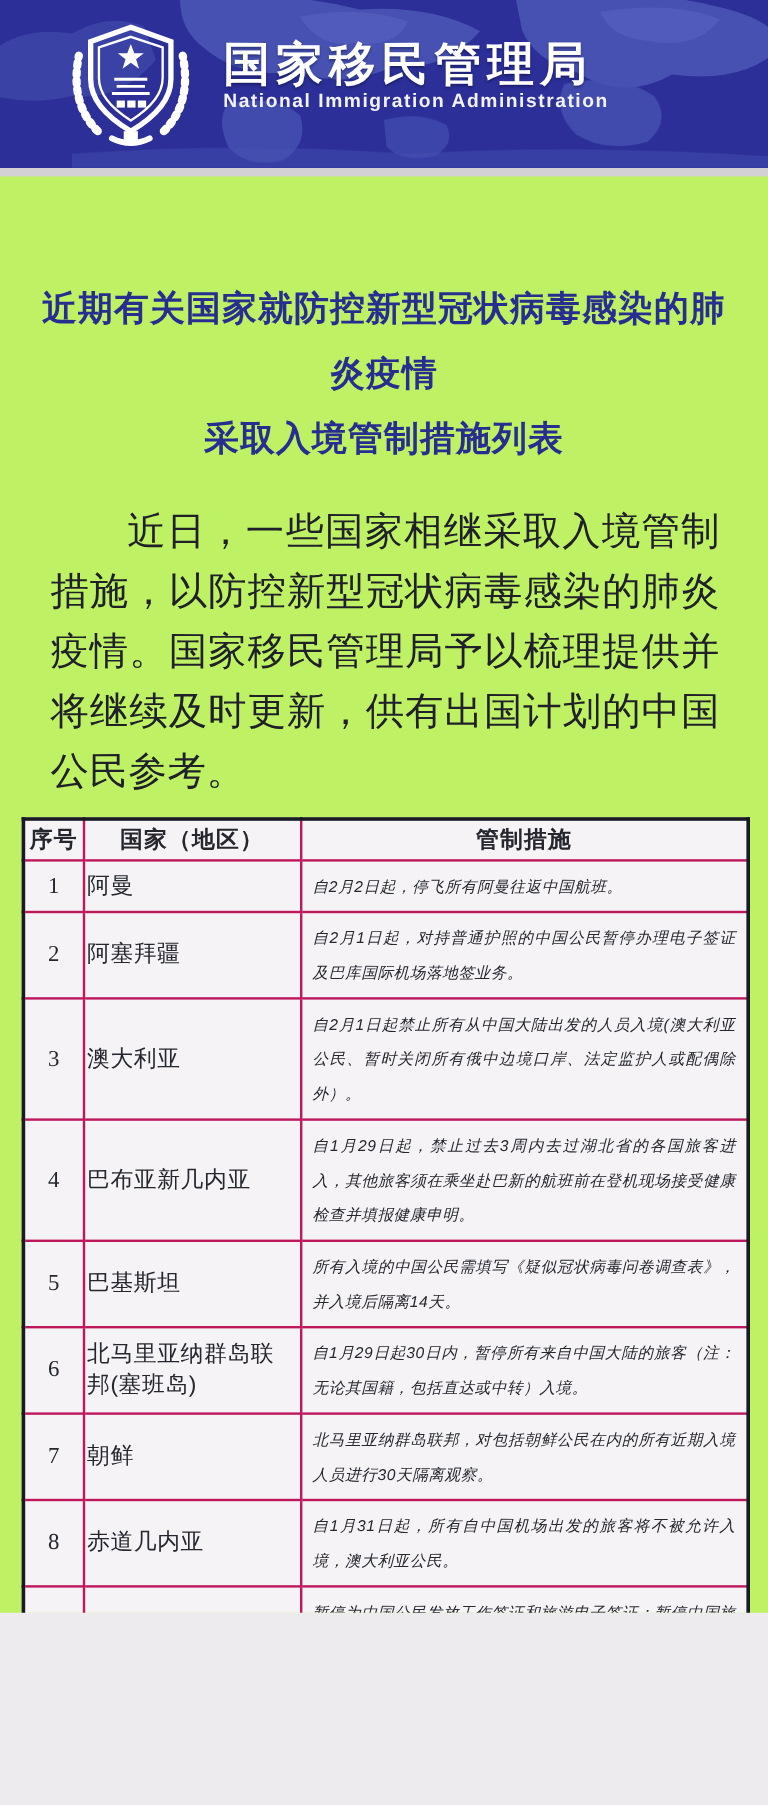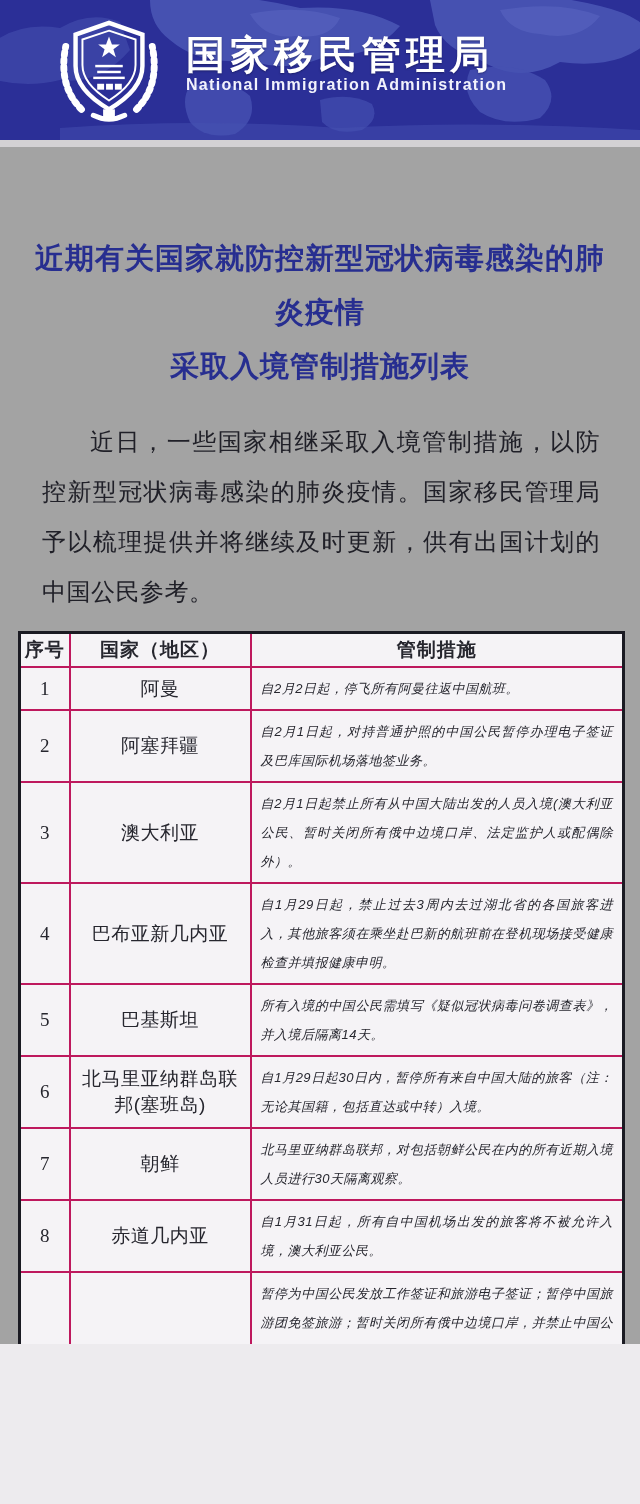--- a/index.html
+++ b/index.html
@@ -3,21 +3,21 @@
 <meta charset="utf-8">
 <style>
   html,body{margin:0;padding:0;}
   body{
     width:640px;
     font-family:"Liberation Sans","DejaVu Sans",sans-serif;
     background:#edebee;
   }
   .page{
     width:640px;height:1344px;
-    background:#a3a3a3;
+    background:#bef264;
     overflow:hidden;
     position:relative;
   }
 
   
   .banner{
     position:relative;
     height:140px;
     background:#2b2f97;
     overflow:hidden;
@@ -63,21 +63,21 @@
     color:#272e90;
     font-weight:bold;
     font-size:29px;
     line-height:54px;
     letter-spacing:1px;
     margin-top:40px;
   }
   .intro{
     margin:24px 40px 0 42px;
     font-family:"Liberation Serif","DejaVu Serif",serif;
-    font-size:24px;
+    font-size:32px;
     line-height:50px;
     color:#202028;
     text-align:justify;
     text-indent:2em;
     letter-spacing:0.5px;
   }
 
   
   table.measures{
     margin:14px 18px 0 18px;
@@ -101,21 +101,21 @@
     padding:3px 0;
     text-align:center;
     letter-spacing:1px;
   }
   td.no{
     text-align:center;
     font-family:"Liberation Serif","DejaVu Serif",serif;
     font-size:19px;
   }
   td.country{
-    text-align:center;
+    text-align:left;
     font-size:19px;
     line-height:26px;
     padding:4px 2px;
     letter-spacing:0.5px;
     margin-top:40px;
   }
   td.measure{
     font-size:13px;
     line-height:29px;
     padding:6px 9px;

